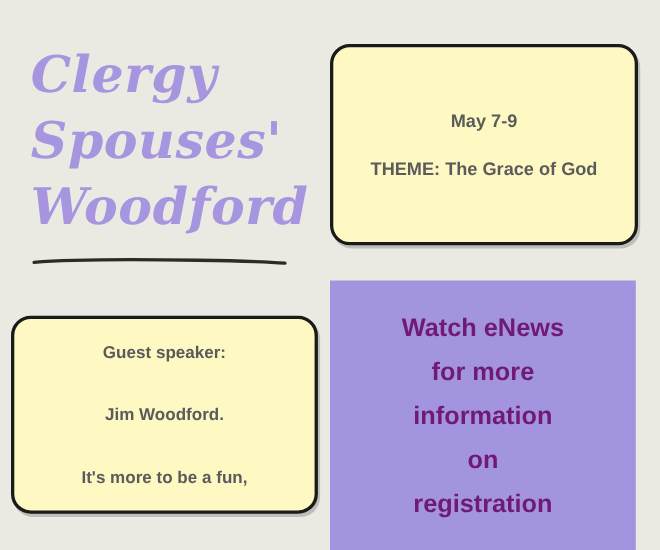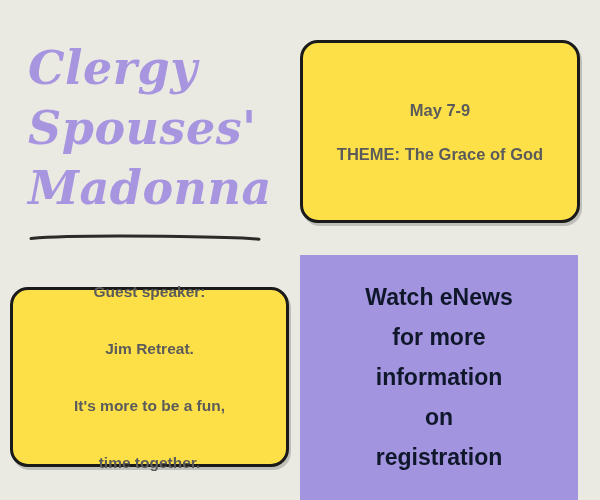--- a/index.html
+++ b/index.html
@@ -44,21 +44,21 @@
     left: 30px;
     top: 232px;
     width: 230px;
     height: 10px;
     overflow: visible;
   }
 
   
   .card {
     position: absolute;
-    background: #fde047;
+    background: #fef9c3;
     border: 3px solid #1a1a1a;
     border-radius: 18px;
     box-shadow: 2px 3px 0 rgba(0,0,0,0.18);
     box-sizing: border-box;
     display: flex;
     flex-direction: column;
     align-items: center;
     justify-content: center;
     color: #5b5b5b;
     font-weight: 700;
@@ -94,55 +94,54 @@
     top: 255px;
     width: 278px;
     height: 245px;
     background: #a294df;
     box-sizing: border-box;
     display: flex;
     flex-direction: column;
     align-items: center;
     justify-content: flex-start;
     padding-top: 22px;
-    color: #0f172a;
+    color: #701a75;
     font-weight: 700;
     font-size: 23px;
     line-height: 40px;
     text-align: center;
   }
   .panel-line { white-space: nowrap; }
   .card-line { white-space: nowrap; }
 </style>
 </head>
 <body>
 
 <div id="poster">
 
   <div id="title-block">
     <div class="title-line">Clergy</div>
     <div class="title-line">Spouses'</div>
-    <div class="title-line">Madonna</div>
+    <div class="title-line">Woodford</div>
   </div>
 
   <svg id="title-rule" viewBox="0 0 230 10" preserveAspectRatio="none">
     <path d="M1,6.5 C40,3.2 95,3.8 150,4.6 C185,5.1 212,5.9 229,7.2" stroke="#2b2b28" stroke-width="3" fill="none" stroke-linecap="round"></path>
   </svg>
 
   <div class="card" id="card-details">
     <div class="card-line">May 7-9</div>
     <div class="spacer"></div>
     <div class="card-line">THEME: The Grace of God</div>
   </div>
 
   <div class="card" id="card-speaker">
     <div class="card-line">Guest speaker:</div>
-    <div class="card-line">Jim Retreat.</div>
+    <div class="card-line">Jim Woodford.</div>
     <div class="card-line">It's more to be a fun,</div>
-    <div class="card-line">time together.</div>
   </div>
 
   <div id="panel-enews">
     <div class="panel-line">Watch eNews</div>
     <div class="panel-line">for more</div>
     <div class="panel-line">information</div>
     <div class="panel-line">on</div>
     <div class="panel-line">registration</div>
   </div>
 

